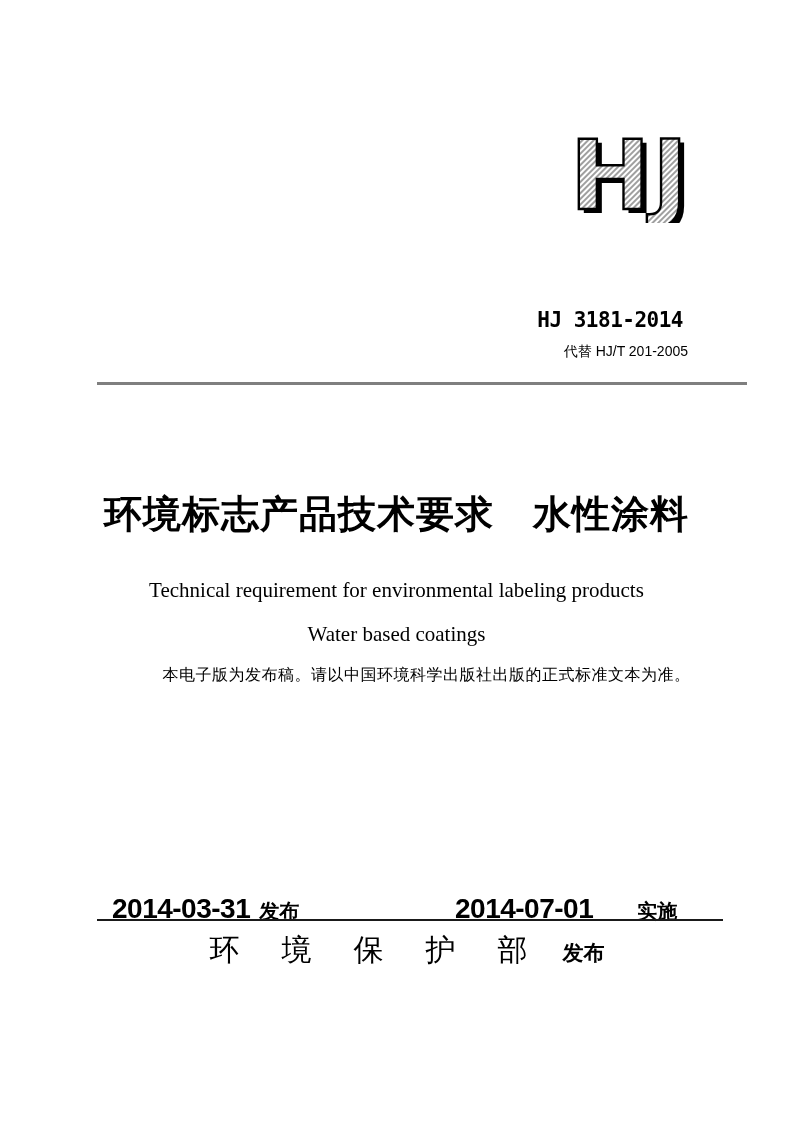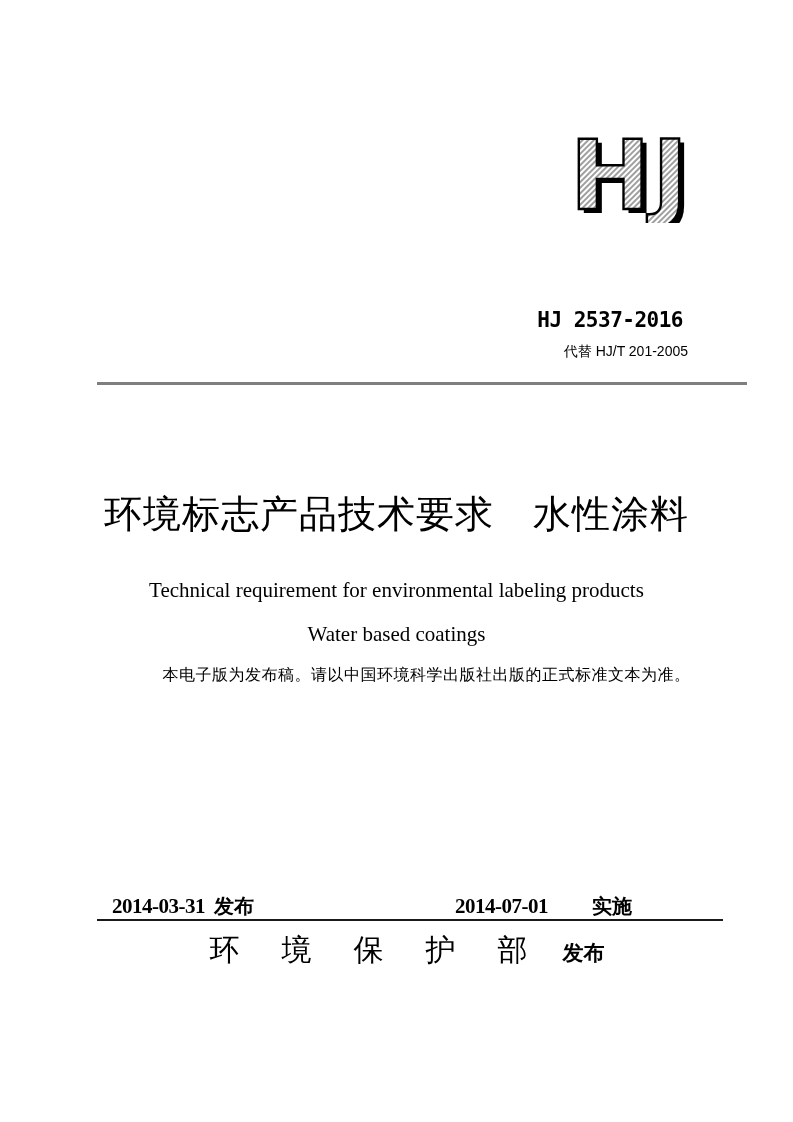--- a/index.html
+++ b/index.html
@@ -78,21 +78,21 @@
   }
 
   
   .cn-title {
     position: absolute;
     top: 470px;
     left: 0;
     width: 100%;
     text-align: center;
     font-family: "Liberation Sans", sans-serif;
-    font-weight: normal;
+    font-weight: bold;
     font-size: 38px;
     letter-spacing: 1px;
     white-space: nowrap;
   }
 
   .en-title {
     position: absolute;
     left: 0;
     width: 100%;
     text-align: center;
@@ -125,23 +125,23 @@
     height: 26px;
   }
   .date-item {
     position: absolute;
     display: flex;
     align-items: baseline;
     gap: 9px;
     white-space: nowrap;
   }
   .date-item .date-num {
-    font-family: Liberation Serif, serif;
-    font-weight: bold;
-    font-size: 21px;
+    font-family: Liberation Sans, sans-serif;
+    font-weight: bold;
+    font-size: 28px;
     letter-spacing: -0.5px;
   }
   .date-item .date-label {
     font-family: "Liberation Sans", sans-serif;
     font-weight: bold;
     font-size: 20px;
   }
   .issue-date { left: 112px; }
   .impl-date  { left: 455px; gap: 44px; }
 
@@ -189,21 +189,21 @@
           <rect width="4" height="4" fill="#ffffff"></rect>
           <line x1="1" y1="0" x2="1" y2="4" stroke="#777777" stroke-width="1.4"></line>
         </pattern>
       </defs>
       <text class="logo-shadow" x="5" y="90">HJ</text>
       <text class="logo-face" x="0" y="86">HJ</text>
     </svg>
   </div>
 
 
-  <div class="std-number">HJ 2537-2016</div>
+  <div class="std-number">HJ 3181-2014</div>
 
   <div class="replaces">代替 HJ/T 201-2005</div>
 
   <div class="divider"></div>
 
   <div class="cn-title">环境标志产品技术要求　水性涂料</div>
 
   <div class="en-title en-line1">Technical requirement for environmental labeling products</div>
   <div class="en-title en-line2">Water based coatings</div>
 

